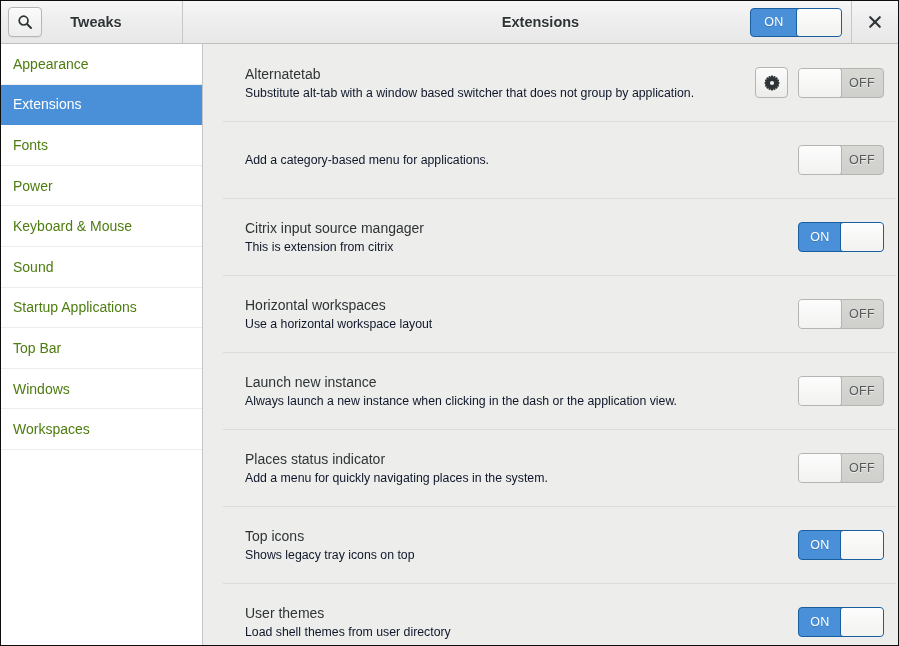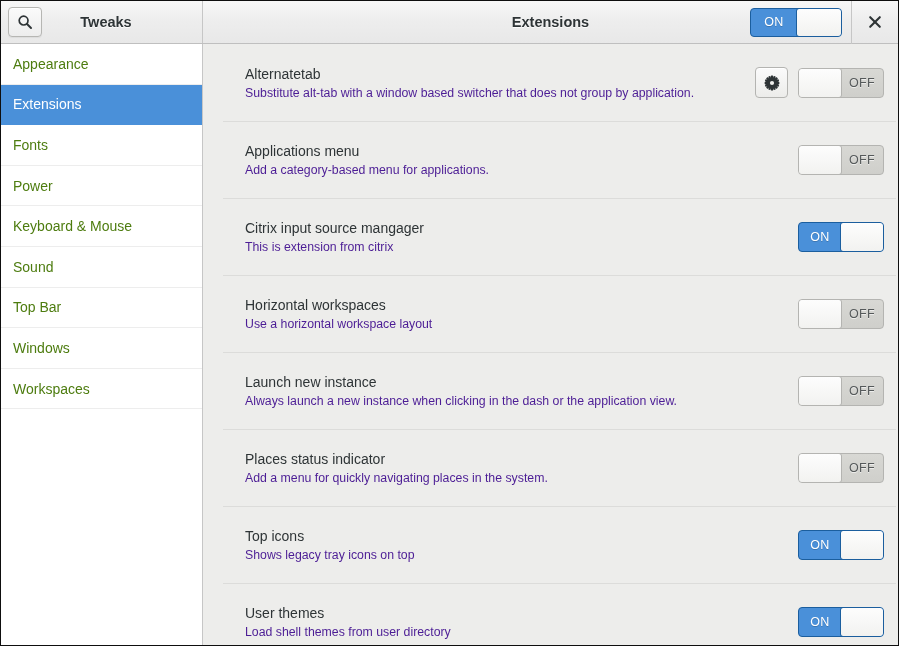--- a/index.html
+++ b/index.html
@@ -28,21 +28,21 @@
   .headerbar {
     position: relative;
     height: 43px;
     box-sizing: border-box;
     display: flex;
     align-items: center;
     background: linear-gradient(to bottom, #f7f7f7 0%, #ededed 50%, #e8e8e8 100%);
     border-bottom: 1px solid #bfbfbf;
   }
   .hb-left {
-    width: 202px;
+    width: 182px;
     height: 100%;
     box-sizing: border-box;
     display: flex;
     align-items: center;
     border-right: 1px solid #c6c6c6;
     background: linear-gradient(to bottom, #f7f7f7 0%, #ededed 50%, #e8e8e8 100%);
   }
   .search-btn {
     width: 34px;
     height: 30px;
@@ -232,21 +232,21 @@
   }
   .ext-name {
     font-size: 14px;
     font-weight: normal;
     color: #2e3436;
     margin-bottom: 4px;
     white-space: nowrap;
   }
   .ext-desc {
     font-size: 12.3px;
-    color: #4c1d95;
+    color: #0f172a;
     white-space: nowrap;
   }
   .ext-controls {
     display: flex;
     align-items: center;
     gap: 10px;
     flex: none;
     justify-content: space-between;
   }
   .gear-btn {
@@ -318,20 +318,23 @@
           <span>Fonts</span>
         </div>
         <div class="side-item">
           <span>Power</span>
         </div>
         <div class="side-item">
           <span>Keyboard &amp; Mouse</span>
         </div>
         <div class="side-item">
           <span>Sound</span>
+        </div>
+        <div class="side-item">
+          <span>Startup Applications</span>
         </div>
         <div class="side-item">
           <span>Top Bar</span>
         </div>
         <div class="side-item">
           <span>Windows</span>
         </div>
         <div class="side-item">
           <span>Workspaces</span>
         </div>
@@ -363,21 +366,20 @@
               </span>
             </div>
             <div class="switch off">
               <div class="sw-label">OFF</div>
               <div class="sw-slider"></div>
             </div>
           </div>
         </div>
         <div class="ext-row">
           <div class="ext-text">
-            <div class="ext-name">Applications menu</div>
             <div class="ext-desc">Add a category-based menu for applications.</div>
           </div>
           <div class="ext-controls">
             <div class="switch off">
               <div class="sw-label">OFF</div>
               <div class="sw-slider"></div>
             </div>
           </div>
         </div>
         <div class="ext-row">

